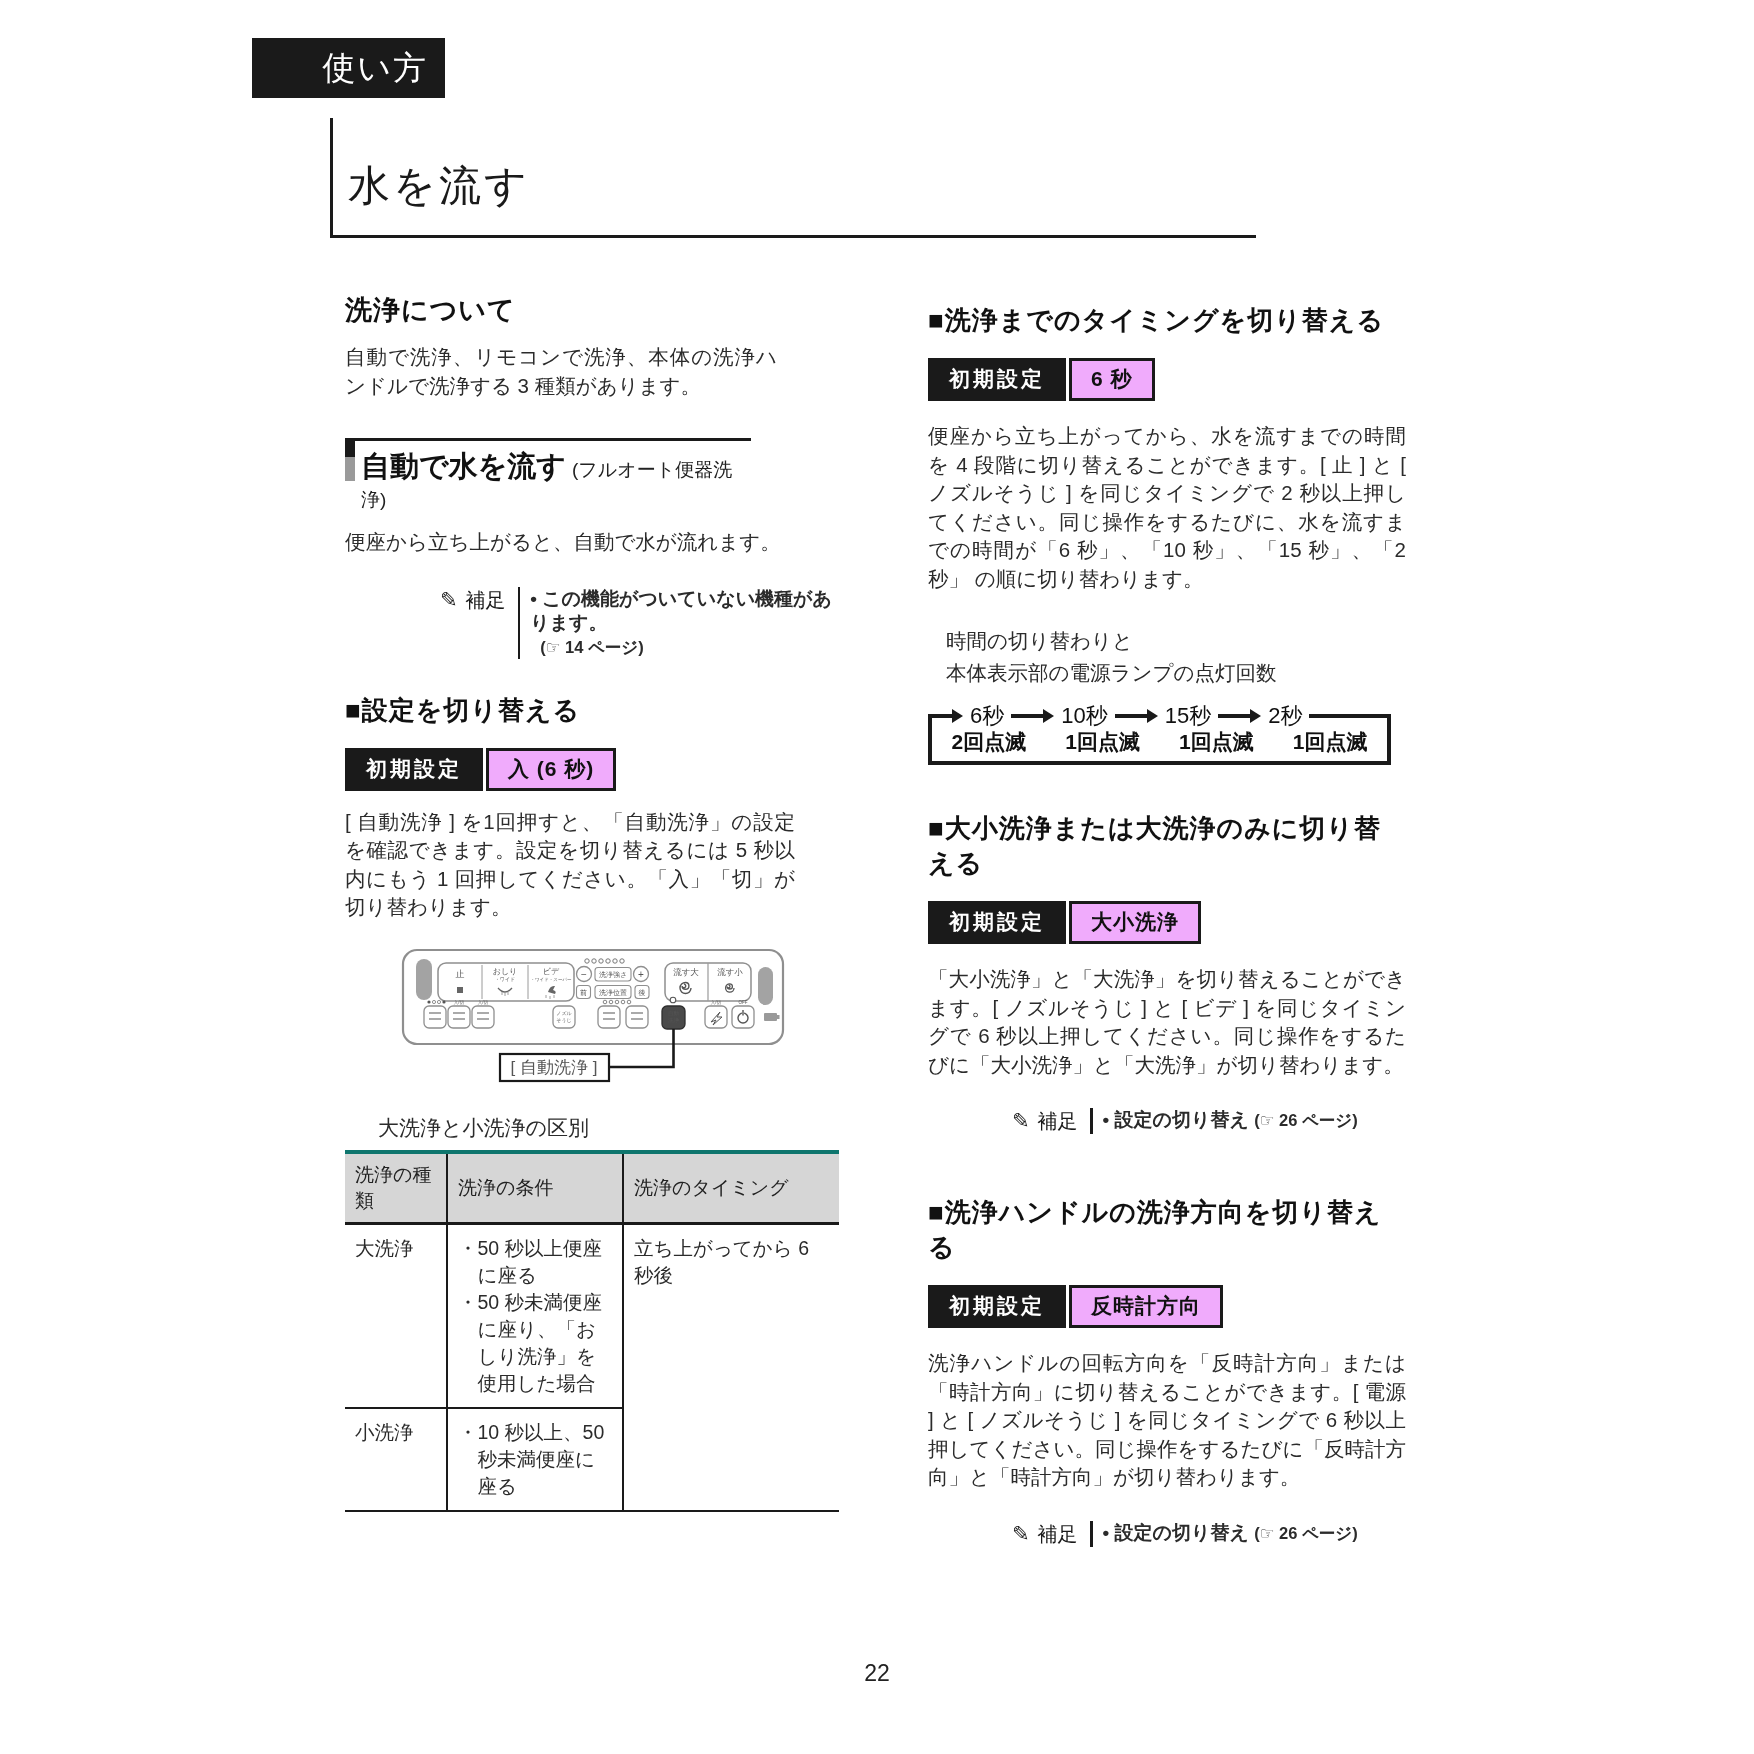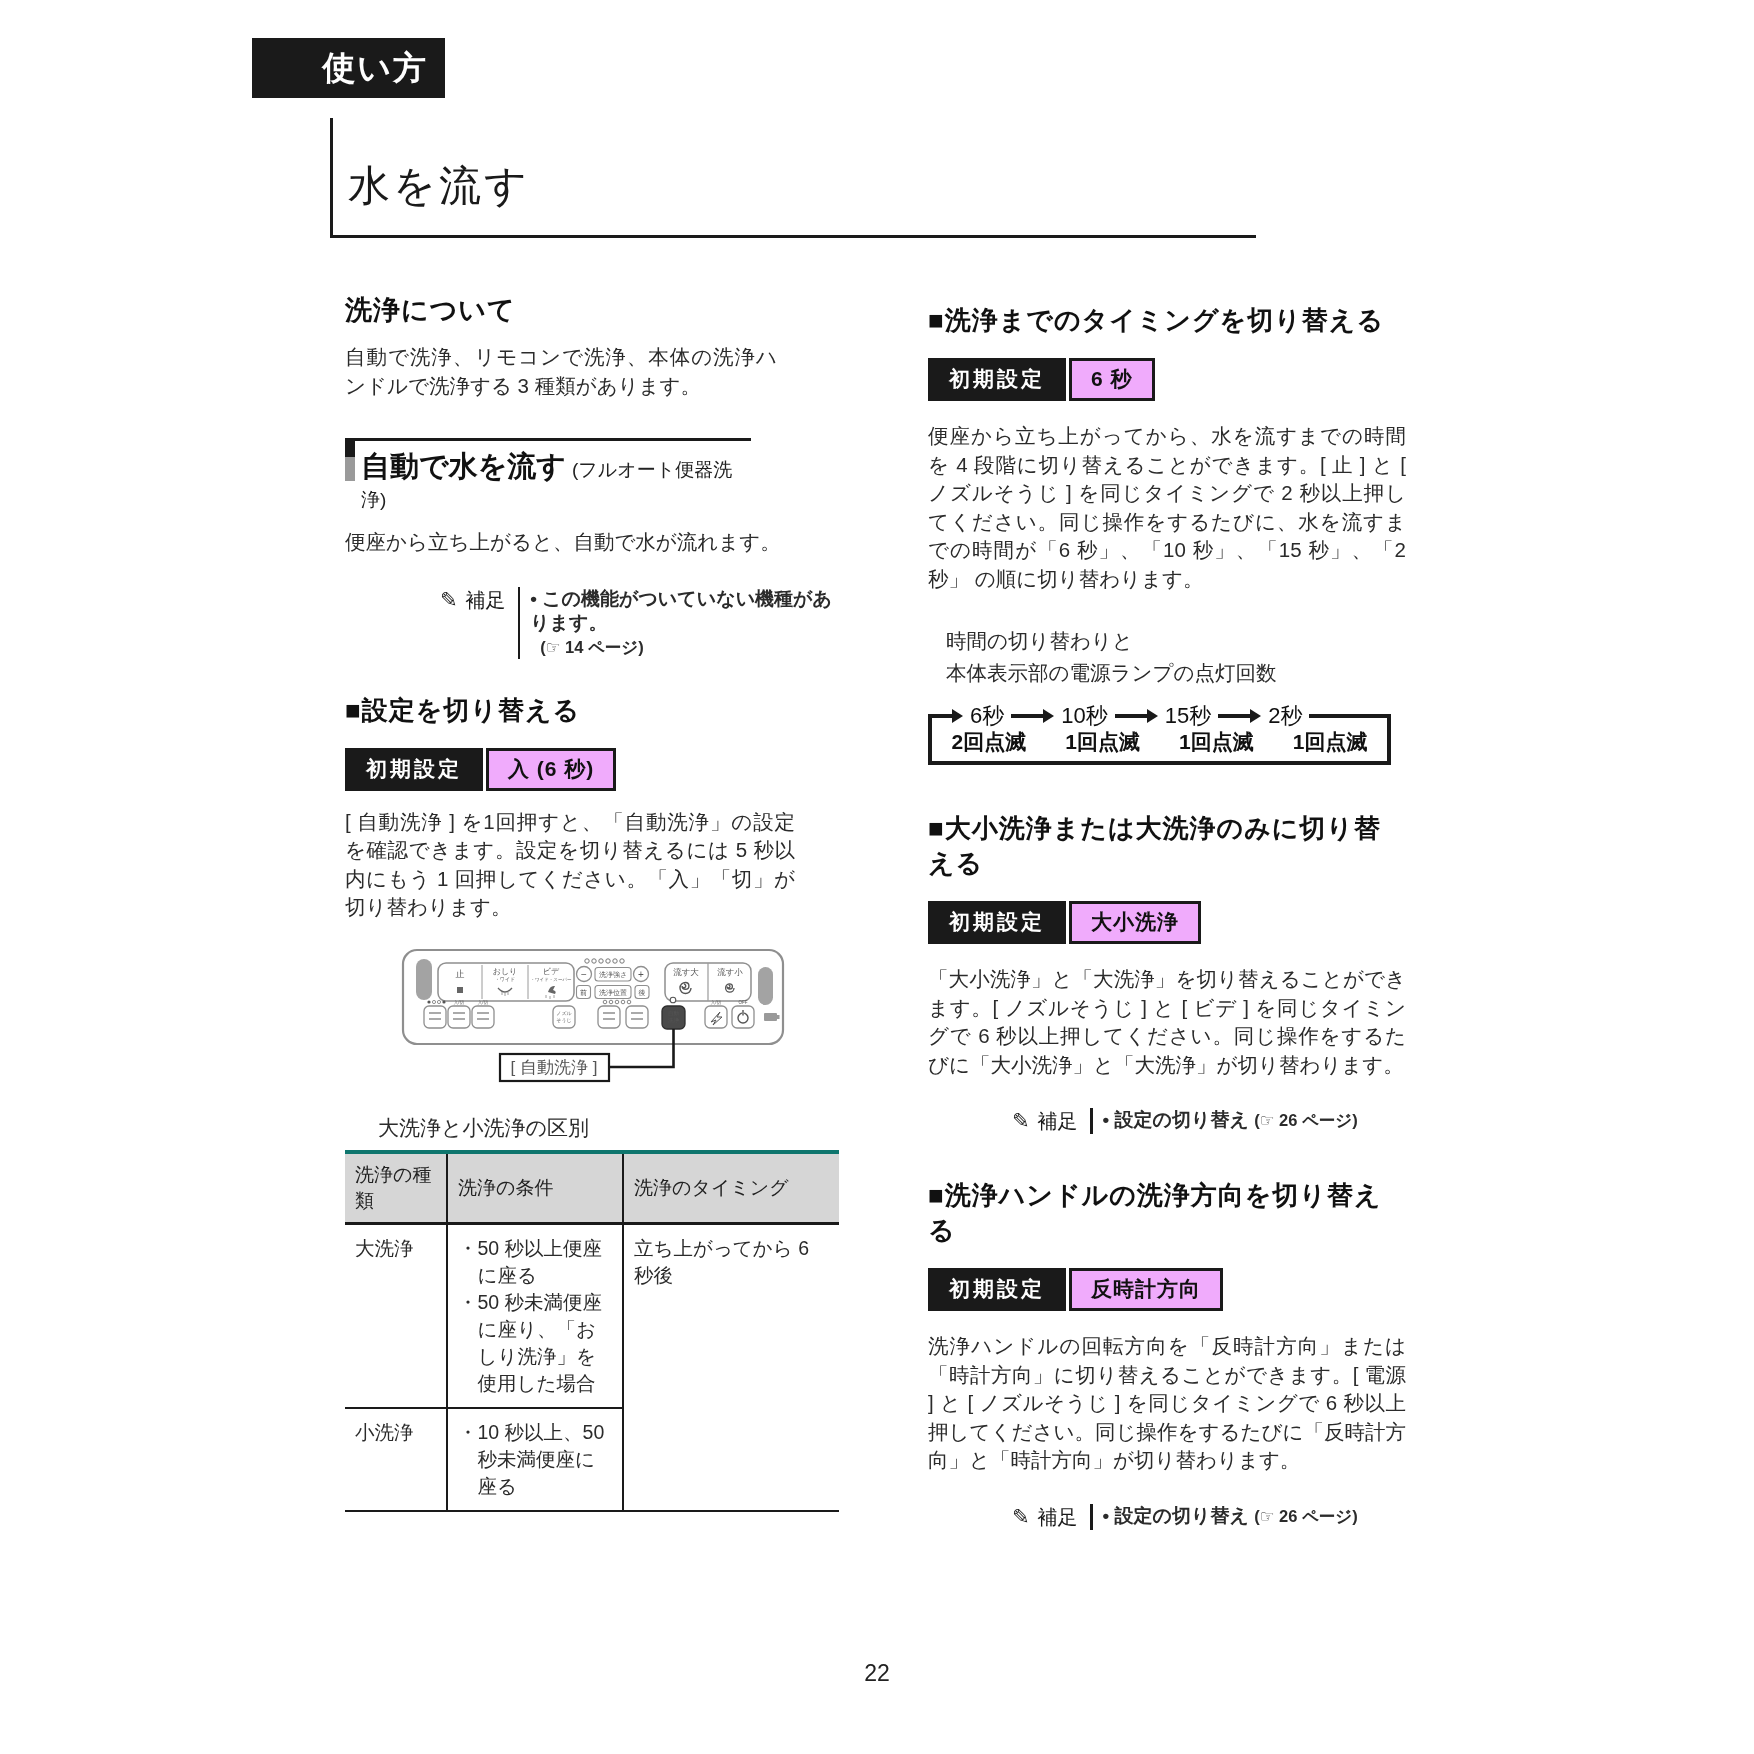--- a/index.html
+++ b/index.html
@@ -5,21 +5,21 @@
   * { margin:0; padding:0; box-sizing:border-box; }
   html,body { background:#ffffff; }
   .page {
     position:relative; width:1754px; height:1754px; background:#fff;
     font-family:"Liberation Sans","DejaVu Sans",sans-serif; color:#222;
     overflow:hidden;
   }
   
   .tag-box{
     position:absolute; left:252px; top:38px; width:193px; height:60px;
-    background:#1a1a1a; color:#fff; font-size:33px; font-weight:bold;
+    background:#1a1a1a; color:#fff; font-size:33px; font-weight:normal;
     display:flex; align-items:center; justify-content:flex-end; padding-right:17px;
     letter-spacing:2px;
   }
   .title-rule{
     position:absolute; left:330px; top:118px; width:926px; height:120px;
     border-left:3px solid #1a1a1a; border-bottom:3px solid #1a1a1a;
   }
   .page-title{
     position:absolute; left:348px; top:158px; font-size:42px; font-weight:400;
     color:#1a1a1a; letter-spacing:3px;
@@ -313,21 +313,21 @@
     <div class="note" style="margin-top:29px;margin-left:84px;">
       <span class="pencil">✎</span>
       <span class="nlabel">補足</span>
       <span class="ndiv"></span>
       <span class="ntext">
         <span>• 設定の切り替え</span>
         <span class="nref">(☞ 26 ページ)</span>
       </span>
     </div>
 
-    <h3 class="square" style="margin-top:44px;">■洗浄ハンドルの洗浄方向を切り替える</h3>
+    <h3 class="square" style="margin-top:61px;">■洗浄ハンドルの洗浄方向を切り替える</h3>
     <div class="badge-row">
       <span class="badge-black">初期設定</span>
       <span class="badge-white">反時計方向</span>
     </div>
     <p class="body" style="margin-top:21px;">洗浄ハンドルの回転方向を「反時計方向」または「時計方向」に切り替えることができます。[ 電源 ] と [ ノズルそうじ ] を同じタイミングで 6 秒以上押してください。同じ操作をするたびに「反時計方向」と「時計方向」が切り替わります。</p>
 
     <div class="note" style="margin-top:29px;margin-left:84px;">
       <span class="pencil">✎</span>
       <span class="nlabel">補足</span>
       <span class="ndiv"></span>

